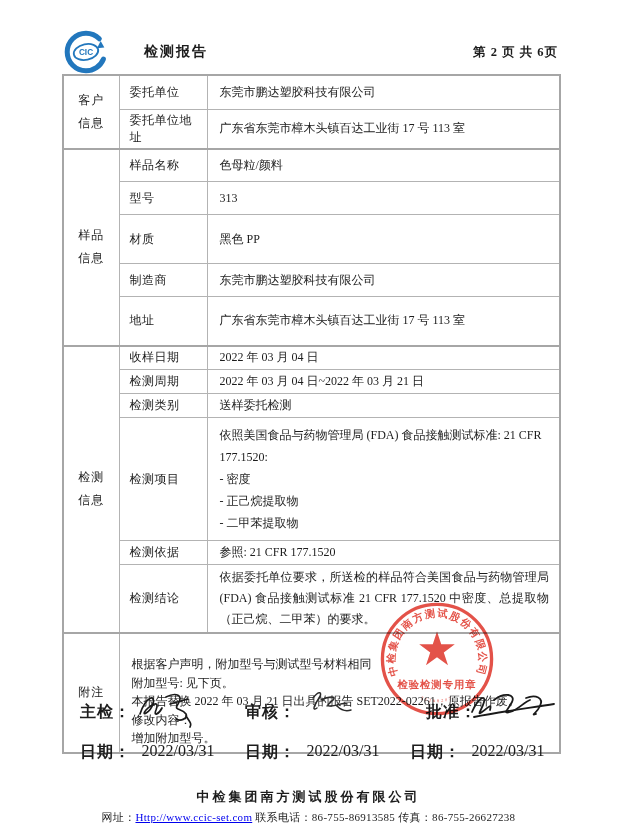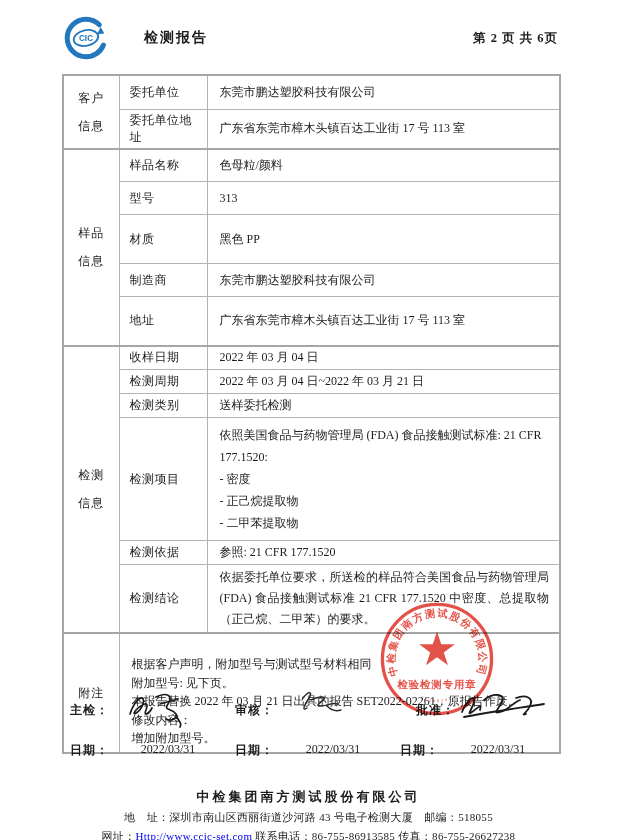--- a/index.html
+++ b/index.html
@@ -1,44 +1,44 @@
 <!DOCTYPE html>
 <html><head>
 <meta charset="utf-8">
 <style>
   html,body{margin:0;padding:0;background:#ffffff;}
   .page{
     position:relative;width:617px;height:840px;background:#ffffff;overflow:hidden;
     font-family:"Liberation Serif","DejaVu Serif",serif;color:#1c1c1c;
   }
   
-  .header{position:absolute;left:62px;top:14px;width:498px;height:48px;text-align:center;}
+  .header{position:absolute;left:62px;top:28px;width:498px;height:48px;text-align:center;}
   .logo{position:absolute;left:2px;top:2px;width:44px;height:44px;}
   .hdr-title{position:absolute;left:82px;top:15px;font-size:14px;font-weight:bold;letter-spacing:2px;}
   .hdr-no{position:absolute;left:175px;top:16px;font-size:12.5px;font-weight:bold;}
   .hdr-page{position:absolute;right:2px;top:16px;font-size:12.5px;font-weight:bold;letter-spacing:1px;}
   
   table.report{
     position:absolute;left:62px;top:74px;width:497px;border-collapse:collapse;table-layout:fixed;
     font-size:12px;
   }
   table.report td{border:1px solid #b3b3b3;vertical-align:middle;overflow:hidden;}
   table.report{border:2px solid #a6a6a6;}
   tr.sec td{border-top:2px solid #a6a6a6;}
   td.sec-title{
-    text-align:center;white-space:pre-line;line-height:28px;letter-spacing:1px;
+    text-align:center;white-space:pre-line;line-height:23px;letter-spacing:1px;
     border-right:1px solid #b3b3b3;
   }
   td.lbl{padding:2px 4px 2px 10px;letter-spacing:0.5px;}
   td.val{padding:2px 6px 2px 12px;}
   td.multi{white-space:pre-line;line-height:22px;padding-top:6px;padding-bottom:6px;}
   td.concl{line-height:21px;text-align:justify;padding-right:10px;margin-top:17px;}
   td.notes{white-space:pre-line;line-height:18.6px;padding-top:21px;padding-bottom:4px;vertical-align:top;}
   
-  .signoff{position:absolute;left:58px;top:690px;width:497px;height:76px;font-size:12px;}
+  .signoff{position:absolute;left:68px;top:690px;width:497px;height:76px;font-size:16px;}
   .sig-col{position:absolute;top:0;width:165px;height:76px;}
   .sig-col .role{position:absolute;left:12px;top:12px;font-weight:bold;letter-spacing:1px;}
   .sig-col .sig{position:absolute;left:58px;top:-6px;}
   .sig-col .dlabel{position:absolute;left:12px;top:52px;font-weight:bold;letter-spacing:1px;}
   .sig-col .dval{position:absolute;left:60px;top:52px;width:100px;text-align:center;}
   
   .stamp{position:absolute;left:378px;top:600px;width:118px;height:118px;opacity:0.88;mix-blend-mode:multiply;pointer-events:none;}
   
   .footer{position:absolute;left:0;top:788px;width:617px;text-align:center;}
   .f-company{font-size:13px;font-weight:bold;letter-spacing:3px;}
@@ -199,21 +199,20 @@
       <textPath href="#arcTop" startOffset="50%" text-anchor="middle">中检集团南方测试股份有限公司</textPath>
     </text>
     <text x="60" y="89" text-anchor="middle" font-size="10.5" fill="#e03a2f" letter-spacing="1" font-weight="bold">检验检测专用章</text>
     <text font-size="4.5" fill="#e03a2f" letter-spacing="2">
       <textPath href="#arcBot" startOffset="50%" text-anchor="middle">31268207</textPath>
     </text>
   </svg>
 
   <div class="footer">
     <div class="f-company">中检集团南方测试股份有限公司</div>
-    <div class="f-line">地　址：深圳市南山区西丽街道沙河路 43 号电子检测大厦　邮编：518055</div>
     <div class="f-line">
       <span>网址：</span><span class="f-link">Http://www.ccic-set.com</span>
       <span>联系电话：</span><span>86-755-86913585</span>
       <span>传真：</span><span>86-755-26627238</span>
     </div>
   </div>
 
 </div>
 
 </body></html>

